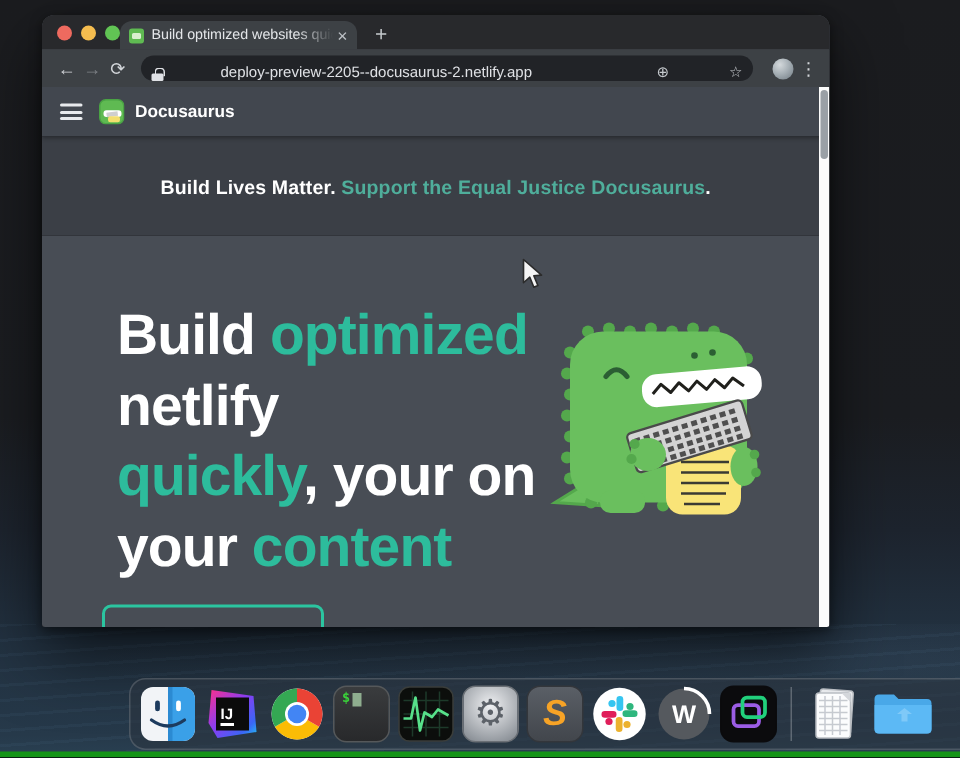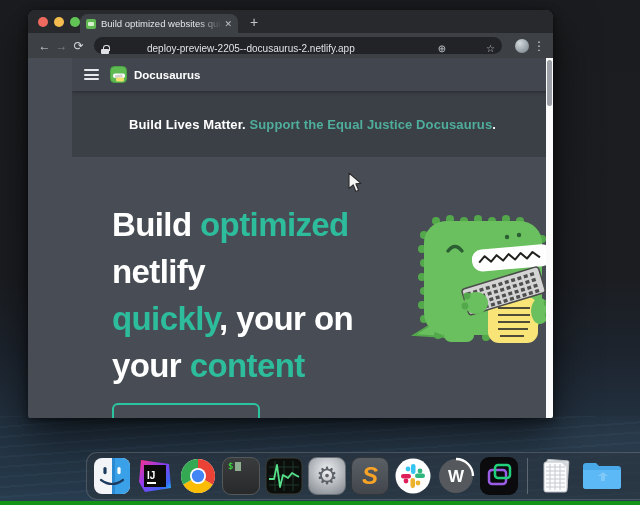--- a/index.html
+++ b/index.html
@@ -38,38 +38,38 @@
   .lock { width:8px; height:9px; position:relative; margin-right:6px; flex:0 0 auto; }
   .lock::before { content:""; position:absolute; left:1.5px; top:0; width:5px; height:5px; border:1.3px solid #dfe1e5; border-bottom:none; border-radius:3px 3px 0 0; }
   .lock::after { content:""; position:absolute; left:0; top:4px; width:8px; height:5px; background:#dfe1e5; border-radius:1px; }
   .url-text { font-size:10px; color:#dfe1e5; white-space:nowrap; overflow:hidden; flex:1; }
   .pill-ic { font-size:10px; color:#c4c8cc; margin-left:8px; flex:0 0 auto; }
   .avatar { width:14px; height:14px; border-radius:50%; margin:0 4px 0 6px; flex:0 0 auto;
     background:radial-gradient(circle at 35% 30%, #d4d9dc 0%, #a7b0b6 45%, #6f7a82 100%); }
   .menu-dots { font-size:12px; color:#d2d5d9; width:12px; text-align:center; }
 
   
-  .page { position:relative; height:360px; background:#000000; overflow:hidden;margin-left:44px; }
+  .page { position:relative; height:360px; background:#000000; overflow:hidden; }
   .navbar { position:relative; height:33px; background:#42474f; display:flex; align-items:center;
     padding:0 12px; box-shadow:0 1px 3px rgba(0,0,0,0.35); z-index:5; }
   .hamburger { width:15px; height:11px; display:flex; flex-direction:column; justify-content:space-between; margin-right:11px; }
   .hamburger span { display:block; height:2px; background:#e8eaed; border-radius:1px; }
   .brand-logo { width:17px; height:17px; margin-right:7px; }
   .brand-name { font-size:11.5px; font-weight:bold; color:#fff; }
   .search-wrap { margin-left:auto; position:relative; }
   .search-input { width:240px; height:18px; background:#5d646c; border:none; border-radius:9px;
     padding:0 8px 0 22px; font-size:10px; color:#e3e6e9; font-family:"Liberation Sans",sans-serif; outline:none; }
   .search-input::placeholder { color:#b4bac0; }
   .search-ic { position:absolute; left:7px; top:4px; width:10px; height:10px; }
   .banner { height:66px; background:#3b3f46; display:flex; align-items:center; justify-content:center; }
   .banner-text { font-size:13px; font-weight:bold; color:#fff; letter-spacing:0.1px; }
   .banner-link { color:#4fae9b; }
   .hero { position:relative; height:261px; background:#484d55; }
-  .headline { position:absolute; left:40px; top:44px; width:320px;
-    font-size:33px; line-height:47px; font-weight:bold; letter-spacing:-0.6px; color:#fff; }
+  .headline { position:absolute; left:50px; top:44px; width:320px;
+    font-size:38px; line-height:47px; font-weight:bold; letter-spacing:-0.6px; color:#fff; }
   .hl-teal { color:#2dbc9c; }
   .dino { position:absolute; left:338px; top:50px; width:160px; height:138px; }
   .cta-button { position:absolute; left:40px; top:246px; width:148px; height:34px;
     border:2px solid #2bc5a0; border-radius:6px; background:transparent; }
   .page-scrollbar { position:absolute; right:0; top:0; width:7px; height:360px; background:#fbfbfb; z-index:9; }
   .page-scroll-thumb { position:absolute; left:1px; top:2px; width:5px; height:46px; background:#9aa0a6; border-radius:3px; }
 
   
   .cursor { position:absolute; left:348px; top:172px; width:14px; height:21px; z-index:50; }
 

